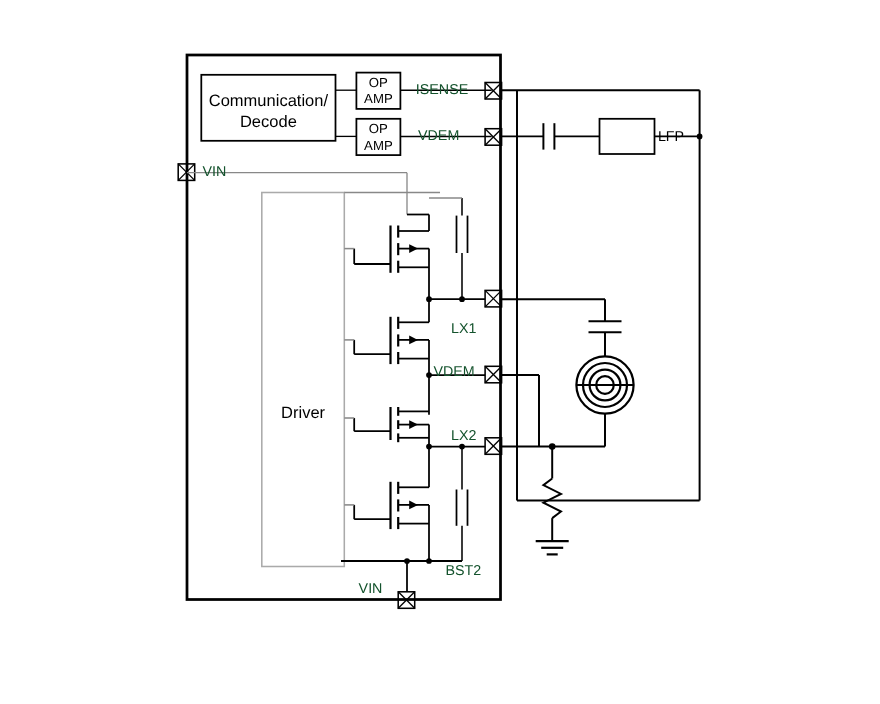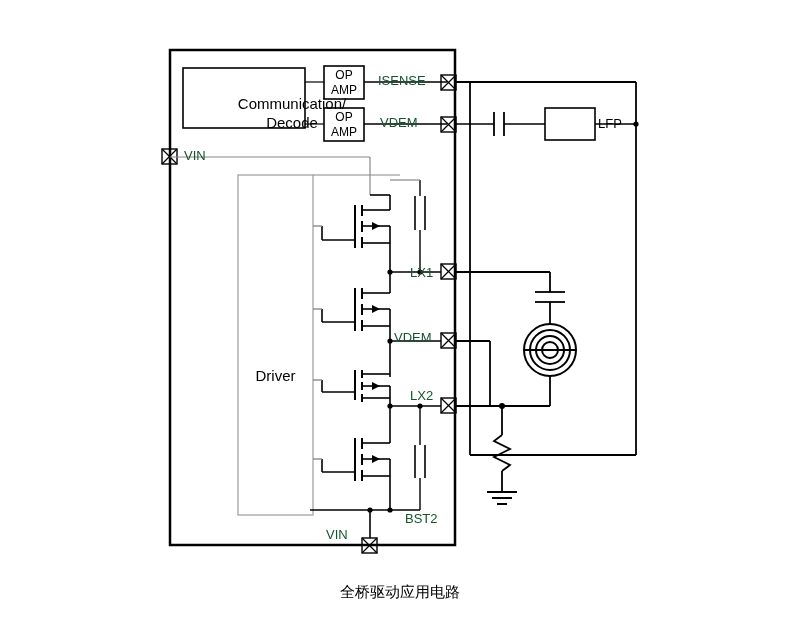--- a/index.html
+++ b/index.html
@@ -267,21 +267,21 @@
       <line x1="502" y1="471" x2="502" y2="492" stroke="#000" stroke-width="1.8"></line>
     </g>
     <g>
       <line x1="487" y1="492" x2="517" y2="492" stroke="#000" stroke-width="2"></line>
       <line x1="492" y1="498" x2="512" y2="498" stroke="#000" stroke-width="2"></line>
       <line x1="497" y1="504" x2="507" y2="504" stroke="#000" stroke-width="2"></line>
     </g>
 
   </svg>
 
-  <div class="block-label" style="left:183px; top:84px; width:122px; height:60px;padding-left:48px;">
+  <div class="block-label" style="left:183px; top:72px; width:122px; height:60px;">
     <span style="white-space:pre-line;">Communication/
 Decode</span>
   </div>
 
   <div class="block-label" style="left:324px; top:66px; width:40px; height:33px; font-size:12px;">
     <span style="white-space:pre-line;">OP
 AMP</span>
   </div>
 
   <div class="block-label" style="left:324px; top:108px; width:40px; height:33px; font-size:12px;">
@@ -293,21 +293,20 @@
     <span>Driver</span>
   </div>
 
   <div class="block-label" style="left:545px; top:108px; width:50px; height:32px; font-size:13px;margin-left:40px;">
     <span>LFP</span>
   </div>
 
   <div class="lbl" style="left:378px; top:74px;">ISENSE</div>
   <div class="lbl" style="left:380px; top:116px;">VDEM</div>
   <div class="lbl" style="left:184px; top:149px;">VIN</div>
-  <div class="lbl" style="left:410px; top:266px;">LX1</div>
+  <div class="lbl" style="left:410px; top:292px;">LX1</div>
   <div class="lbl" style="left:394px; top:331px;">VDEM</div>
   <div class="lbl" style="left:410px; top:389px;">LX2</div>
   <div class="lbl" style="left:405px; top:512px;text-align:right;">BST2</div>
   <div class="lbl" style="left:326px; top:528px;">VIN</div>
 
-  <div class="caption" style="left:0; top:583px;">全桥驱动应用电路</div>
 
 </div>
 
 </body></html>

